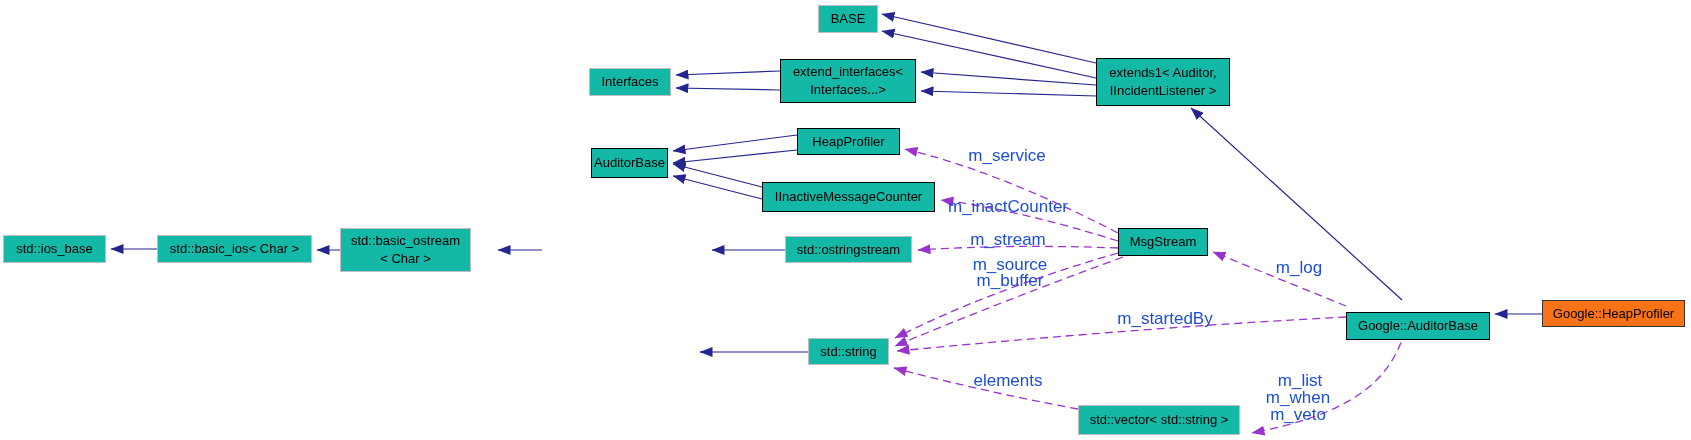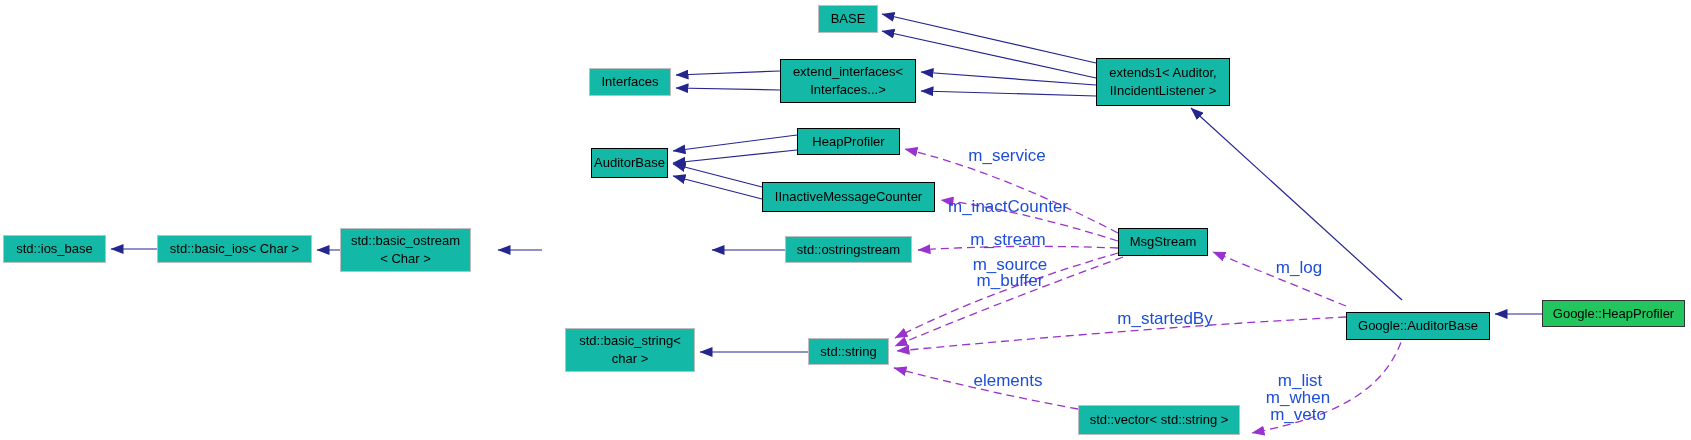--- a/index.html
+++ b/index.html
@@ -16,21 +16,21 @@
     display:flex;align-items:center;justify-content:center;
     text-align:center;
     background:#14b8a6;
     border:1px solid #000000;
     font-size:13px;color:#000000;
     box-sizing:border-box;
     line-height:1.35;
   }
   .node span{white-space:pre-line;}
   .node.external{border-color:#BEBEBE;}
-  .node.selected{background:#22c55e;border-color:#333333;}
+  .node.selected{background:#f97316;border-color:#333333;}
   .elabel{
     position:absolute;
     transform:translateX(-50%);
     font-size:17px;color:#1d4ed8;
     white-space:nowrap;
   }
 </style>
 </head>
 <body>
 
@@ -132,24 +132,20 @@
     </div>
 
   <div class="node" style="left:1346px;top:312px;width:144px;height:28px">
     <span>Google::AuditorBase</span>
     </div>
 
   <div class="node selected" style="left:1542px;top:300px;width:143px;height:27px">
     <span>Google::HeapProfiler</span>
     </div>
 
-  <div class="node external" style="left:565px;top:328px;width:130px;height:44px">
-    <span>std::basic_string&lt;
-char &gt;</span>
-    </div>
 
   <div class="node external" style="left:808px;top:338px;width:81px;height:27px">
     <span>std::string</span>
     </div>
 
   <div class="node external" style="left:1078px;top:405px;width:162px;height:30px">
     <span>std::vector&lt; std::string &gt;</span>
     </div>
 
   <span class="elabel" style="left:1007px;top:146px">m_service</span>

